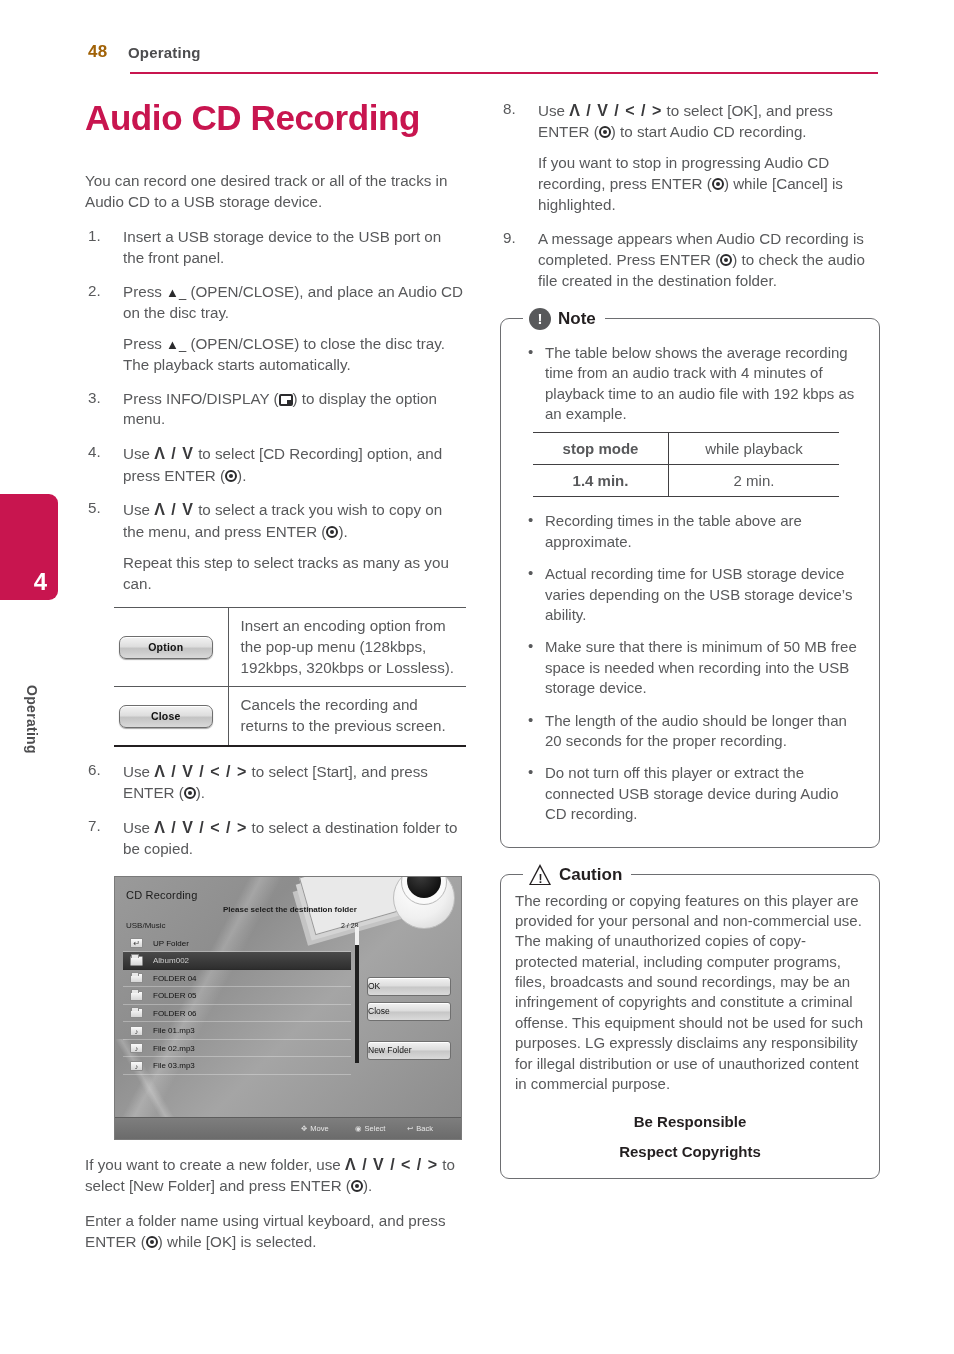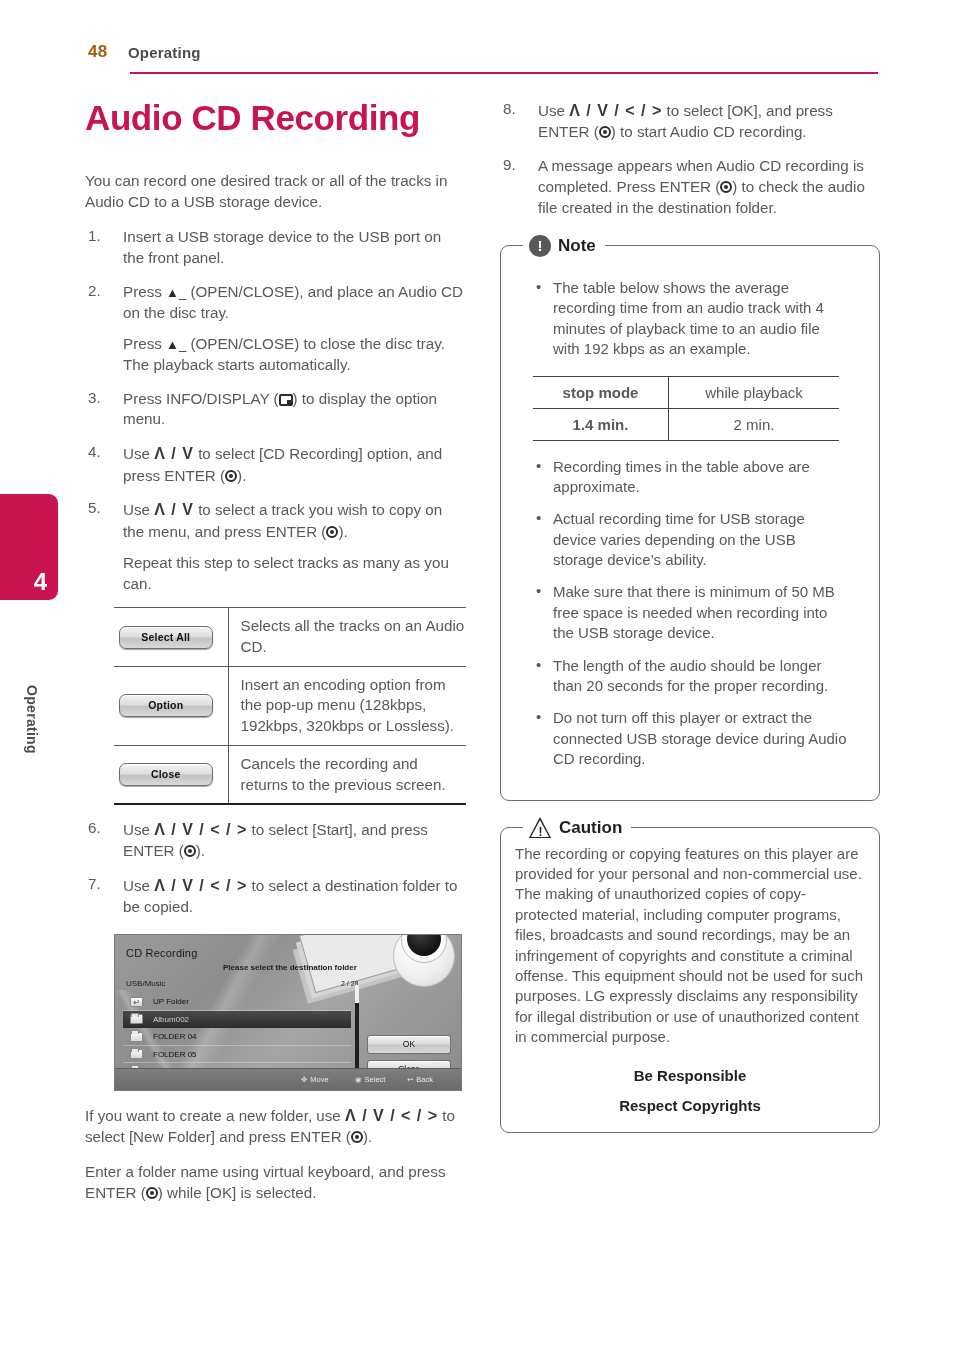--- a/index.html
+++ b/index.html
@@ -119,21 +119,21 @@
     display:inline-block; width:94px; padding:3px 0 4px;
     text-align:center; font-size:10.5px; font-weight:bold; color:#111;
     background:linear-gradient(#f3f3f3 0%, #dedede 45%, #c3c3c3 55%, #d9d9d9 100%);
     border:1px solid #6e6e6e; border-radius:7px;
     box-shadow: inset 0 1px 0 #ffffff, 0 1px 1px rgba(0,0,0,.35);
     letter-spacing:.2px;
   }
 
   
   #cd-screenshot {
-    position:relative; width:348px; height:157px; margin:16px 0 14px 29px;
+    position:relative; width:348px; height:264px; margin:16px 0 14px 29px;
     background:linear-gradient(135deg,#9a9a9a 0%, #8d8d8d 30%, #a5a5a5 55%, #8a8a8a 100%);
     border:1px solid #7a7a7a;
     overflow:hidden;
     font-size:7.5px; color:#111;
   }
   #cd-screenshot .diag {
     position:absolute; left:-40px; top:-20px; width:260px; height:300px;
     background:linear-gradient(118deg, rgba(255,255,255,0) 44%, rgba(255,255,255,.20) 47%, rgba(255,255,255,0) 52%);
     pointer-events:none;
   }
@@ -207,21 +207,21 @@
   #cd-screenshot .scroll-track {
     position:absolute; left:240px; top:50px; width:4px; height:136px;
     background:#1f1f1f;
   }
   #cd-screenshot .scroll-thumb {
     position:absolute; left:240px; top:50px; width:4px; height:18px;
     background:#f0f0f0;
   }
   #cd-screenshot .btns { position:absolute; right:10px; top:100px; width:84px; }
   #cd-screenshot .sbtn {
-    display:block; width:84px; text-align:center; font-size:8.5px; color:#111;
+    display:block; width:84px; font-size:8.5px; color:#111;
     padding:3px 0 4px; margin-bottom:6px;
     background:linear-gradient(#f2f2f2 0%, #dcdcdc 48%, #c6c6c6 52%, #dadada 100%);
     border:1px solid #6f6f6f; border-radius:3px;
     box-shadow: inset 0 1px 0 #fff;
   }
   #cd-screenshot .sbtn.gap { margin-top:20px; }
   #cd-screenshot .statusbar {
     position:absolute; left:0; bottom:0; width:348px; height:22px;
     background:linear-gradient(#7e7e7e,#6b6b6b);
     border-top:1px solid #5d5d5d;
@@ -255,21 +255,21 @@
     border-left:11.5px solid transparent; border-right:11.5px solid transparent;
     border-bottom:21px solid #231f20;
   }
   .ico-caution::after {
     content:""; position:absolute; left:2px; top:3.4px;
     border-left:9.5px solid transparent; border-right:9.5px solid transparent;
     border-bottom:17px solid #fff;
   }
   .ico-caution span { position:relative; z-index:2; top:2px; }
 
-  ul.bullets { margin:16px; padding:0; list-style:none; }
+  ul.bullets { margin:8px; padding:0; list-style:none; }
   ul.bullets > li {
     position:relative; padding-left:22px; margin-bottom:12px;
     font-size:15px; line-height:1.36; color:#58595b;
   }
   ul.bullets > li::before {
     content:"\2022"; position:absolute; left:5px; top:-1px; font-size:15px; color:#58595b;
   }
   ul.bullets > li:last-child { margin-bottom:0; }
 
   table.note-table {
@@ -329,24 +329,20 @@
       </li>
       <li>
         <span class="mark">5.</span>
         <p class="step-p">Use <span class="nav-keys">Λ / V</span> to select a track you wish to copy on the menu, and press ENTER (<span class="enter-ico"></span>).</p>
         <p class="step-p">Repeat this step to select tracks as many as you can.</p>
       </li>
     </ol>
 
   <table class="btn-table" id="btn-table">
       <tbody>
-        <tr>
-          <td class="c1"><span class="ui-btn">Select All</span></td>
-          <td class="c2">Selects all the tracks on an Audio CD.</td>
-        </tr>
         <tr>
           <td class="c1"><span class="ui-btn">Option</span></td>
           <td class="c2">Insert an encoding option from the pop-up menu (128kbps, 192kbps, 320kbps or Lossless).</td>
         </tr>
         <tr>
           <td class="c1"><span class="ui-btn">Close</span></td>
           <td class="c2">Cancels the recording and returns to the previous screen.</td>
         </tr>
       </tbody>
     </table>
@@ -408,20 +404,21 @@
     </div>
 
 </div>
 
 <div class="col" id="col-right">
 
   <ol class="steps" id="steps-right">
       <li>
         <span class="mark">8.</span>
         <p class="step-p">Use <span class="nav-keys">Λ / V / &lt; / &gt;</span> to select [OK], and press ENTER (<span class="enter-ico"></span>) to start Audio CD recording.</p>
+        <p class="step-p">If you want to stop in progressing Audio CD recording, press ENTER (<span class="enter-ico"></span>) while [Cancel] is highlighted.</p>
       </li>
       <li>
         <span class="mark">9.</span>
         <p class="step-p">A message appears when Audio CD recording is completed. Press ENTER (<span class="enter-ico"></span>) to check the audio file created in the destination folder.</p>
       </li>
     </ol>
 
   <div class="cbox" id="note-box">
     <div class="cbox-head">
       <div class="ico-note">!</div>

